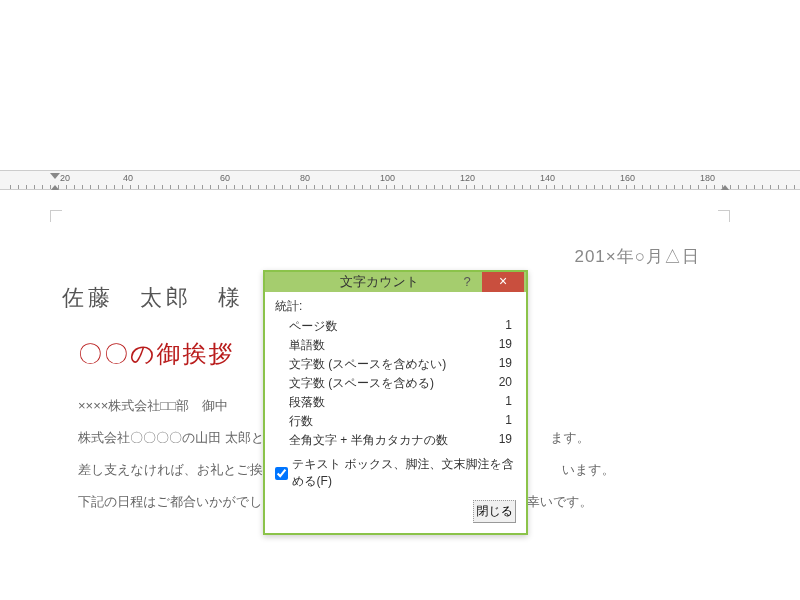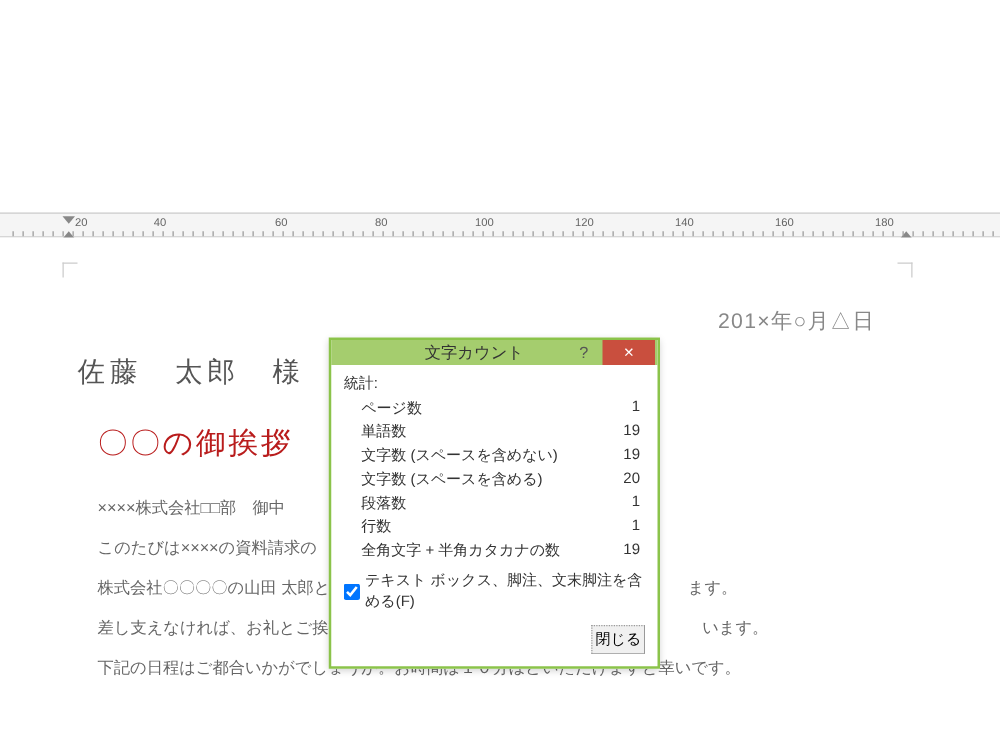--- a/index.html
+++ b/index.html
@@ -315,21 +315,20 @@
 <div class="doc-area">
   <span class="page-boundary"></span>
   <span class="page-boundary tr"></span>
 
   <div class="date-line">201×年○月△日</div>
   <div class="addressee">佐藤　太郎　様</div>
   <div class="subject">〇〇の御挨拶</div>
 
   <div class="body-text">
     <p>××××株式会社□□部　御中</p>
-    <p>このたびは××××の資料請求の</p>
     <p>株式会社〇〇〇〇の山田 太郎と　　　　　　　　　　　　　　　　　　　　　　ます。</p>
     <p>差し支えなければ、お礼とご挨拶　　　　　　　　　　　　　　　　　　　　　　います。</p>
     <p>下記の日程はご都合いかがでしょうか。お時間は１０分ほどいただけますと幸いです。</p>
   </div>
 </div>
 
 <div class="dialog">
   <div class="dialog-titlebar">
     <span class="dialog-title">文字カウント</span>
     <span class="dialog-help">?</span>

